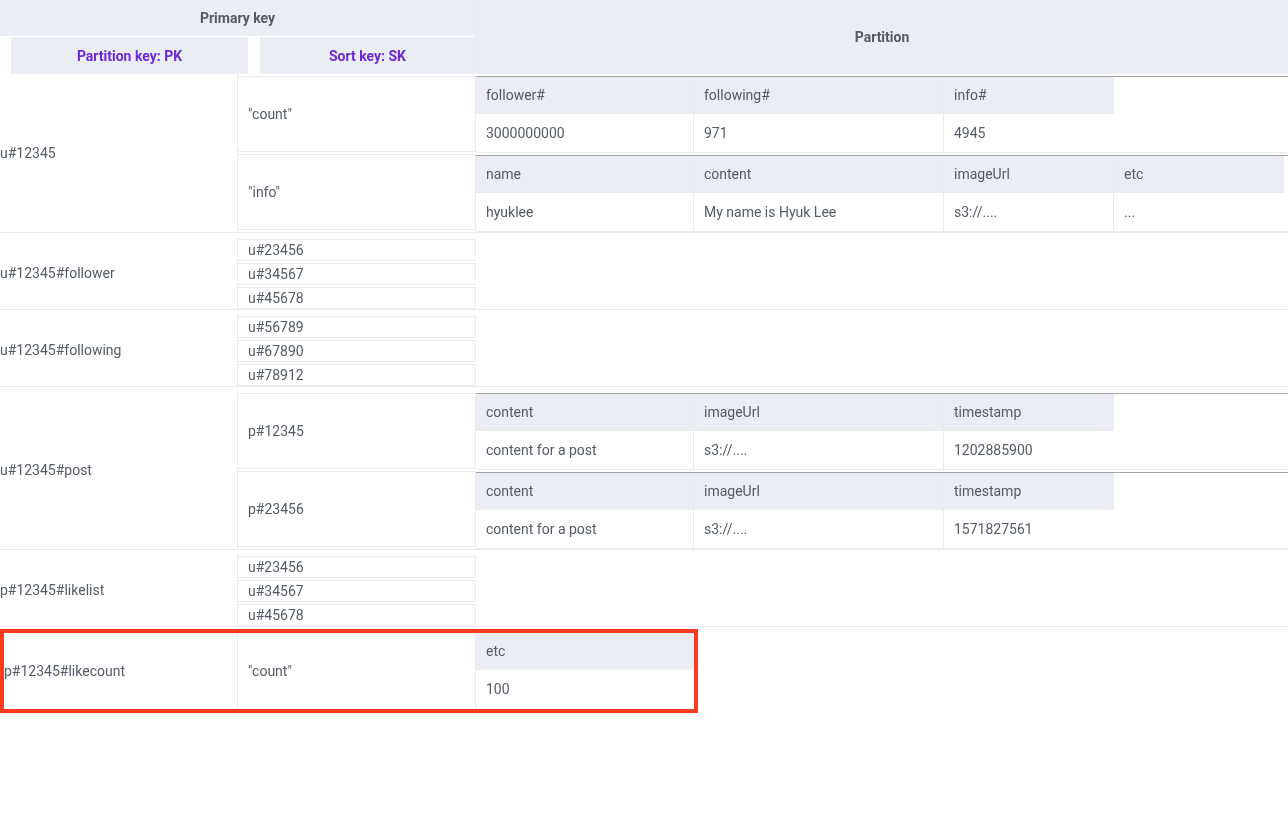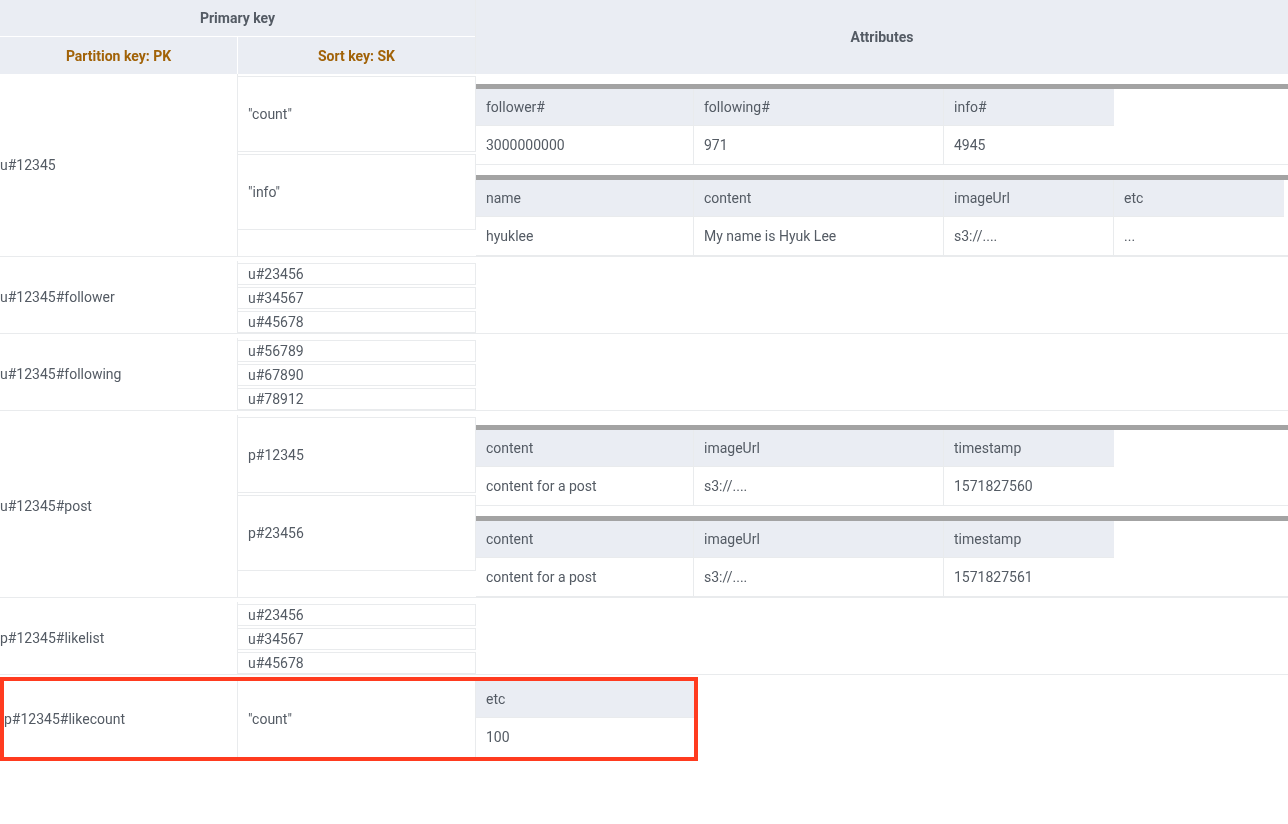--- a/index.html
+++ b/index.html
@@ -30,21 +30,22 @@
     border-bottom: 1px solid #fff;
   }
   .header-primary-sub { display: flex; }
   .header-pk, .header-sk {
     height: 37px;
     background: #eaedf3;
     display: flex;
     align-items: center;
     justify-content: center;
     font-weight: 700;
-    color: #a16207;
+    color: #6d28d9;
+    margin-left: 11px;
   }
   .header-pk { flex: 0 0 238px; border-right: 1px solid #fff; }
   .header-sk { flex: 1; }
   .header-attributes {
     flex: 1;
     background: #eaedf3;
     display: flex;
     align-items: center;
     justify-content: center;
     font-weight: 700;
@@ -71,22 +72,22 @@
     padding: 0 10px;
     border: 1px solid #e9ebed;
     border-left: none;
     margin-top: 2px;
   }
   .sk-cell:first-child { margin-top: 2px; }
   .sk-cell-double { height: 76px; }
   .attr-col { flex: 1; display: flex; flex-direction: column; }
   .attr-group {
     display: flex;
-    margin-top: 10px;
-    border-top: 5px solid #a3a3a3;
+    margin-top: 2px;
+    border-top: 1px solid #a3a3a3;
     border-bottom: 1px solid #e9ebed;
   }
   .attr-pair { display: flex; flex-direction: column; border-right: 1px solid #e9ebed; }
   .attr-pair:last-child { border-right: none; }
   .attr-header {
     height: 37px;
     background: #eaedf3;
     display: flex;
     align-items: center;
     padding: 0 10px;
@@ -110,21 +111,21 @@
 <div class="table-wrap">
 
   <div class="header-row">
     <div class="header-primary">
       <div class="header-primary-top">Primary key</div>
       <div class="header-primary-sub">
         <div class="header-pk">Partition key: PK</div>
         <div class="header-sk">Sort key: SK</div>
       </div>
     </div>
-    <div class="header-attributes">Attributes</div>
+    <div class="header-attributes">Partition</div>
   </div>
 
   <div id="body-rows">
       <div class="section">
         <div class="pk-col">u#12345</div>
         <div class="sk-col">
           <div class="sk-cell sk-cell-double">"count"</div>
           <div class="sk-cell sk-cell-double">"info"</div>
         </div>
         <div class="attr-col">
@@ -191,21 +192,21 @@
             <div class="attr-pair" style="width: 218px;">
               <div class="attr-header">content</div>
               <div class="attr-value">content for a post</div>
             </div>
             <div class="attr-pair" style="width: 250px;">
               <div class="attr-header">imageUrl</div>
               <div class="attr-value">s3://....</div>
             </div>
             <div class="attr-pair" style="width: 170px;">
               <div class="attr-header">timestamp</div>
-              <div class="attr-value">1571827560</div>
+              <div class="attr-value">1202885900</div>
             </div>
           </div>
           <div class="attr-group">
             <div class="attr-pair" style="width: 218px;">
               <div class="attr-header">content</div>
               <div class="attr-value">content for a post</div>
             </div>
             <div class="attr-pair" style="width: 250px;">
               <div class="attr-header">imageUrl</div>
               <div class="attr-value">s3://....</div>

